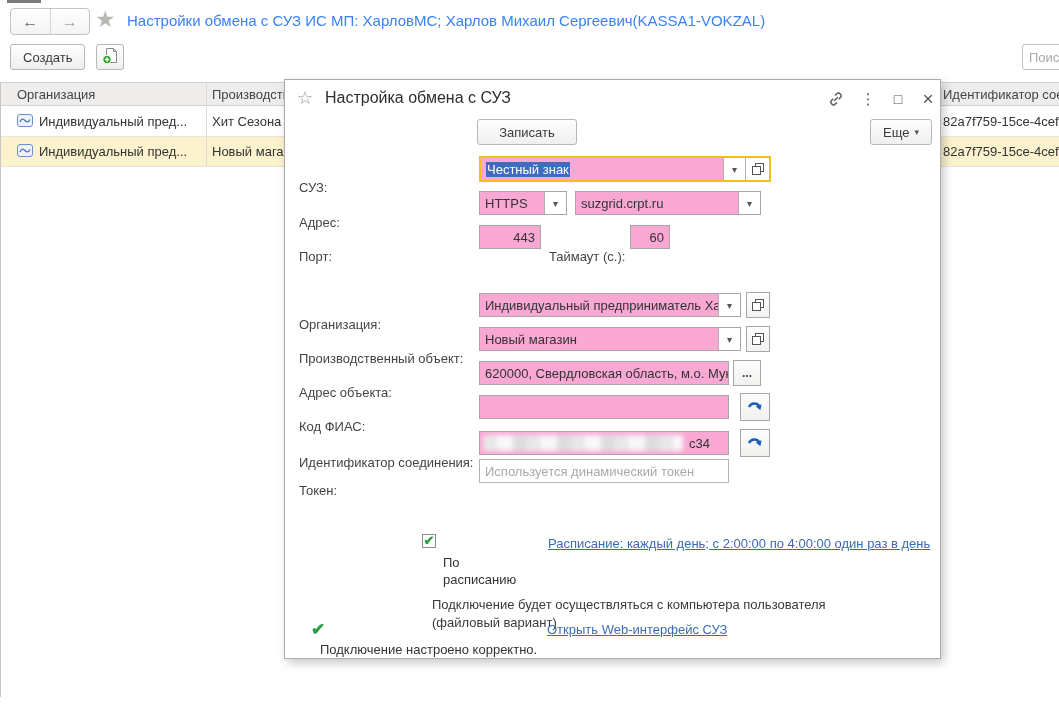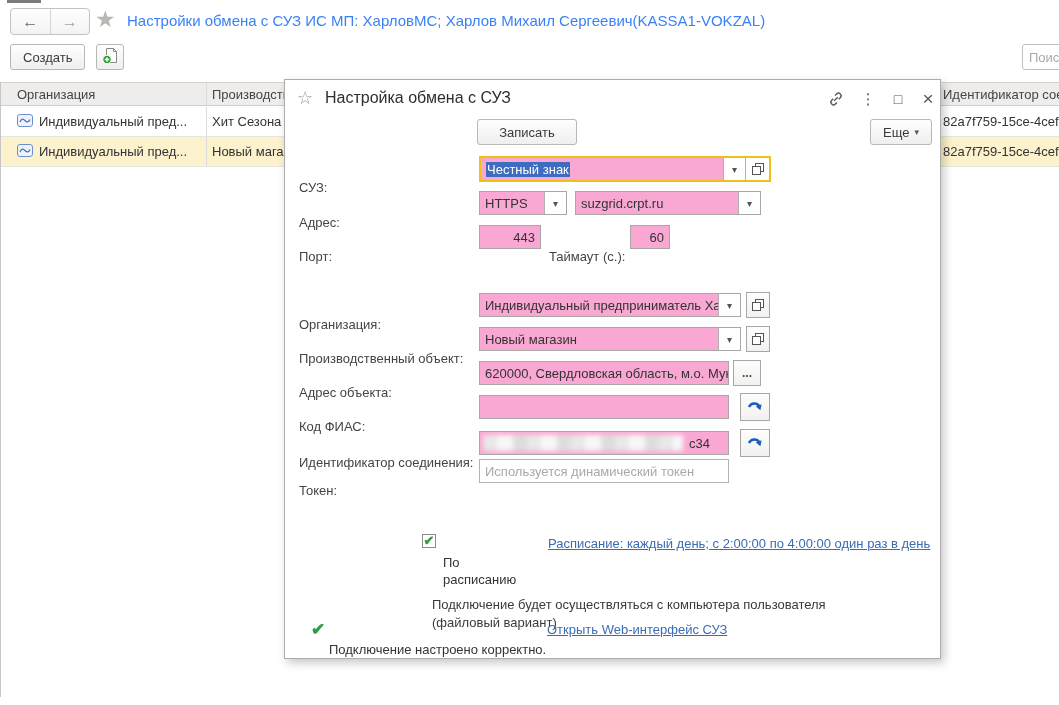--- a/index.html
+++ b/index.html
@@ -269,16 +269,16 @@
     <span class="checkbox" style="left:137px; top:4px;">✔</span>
     <span class="flabel" style="left:158px; width:78px; white-space:normal; color:#333; line-height:17px;">По расписанию</span>
     <span class="link abs" style="left:263px; top:5px; width:400px; line-height:18px;">Расписание: каждый день; с 2:00:00 по 4:00:00 один раз в день</span>
   </div>
   <div class="frow" style="top:492px; height:40px;">
     <span class="flabel" style="left:147px; width:445px; white-space:normal; color:#3a3a3a; line-height:18px;">Подключение будет осуществляться с компьютера пользователя (файловый вариант)</span>
   </div>
 
   <div class="frow" style="top:538px;">
     <span class="abs greencheck" style="left:26px; top:1px;">✔</span>
-    <span class="flabel" style="left:44px; color:#333;">Подключение настроено корректно.</span>
+    <span class="flabel" style="left:35px; color:#333;">Подключение настроено корректно.</span>
     <span class="link abs" style="left:262px; top:4px;">Открыть Web-интерфейс СУЗ</span>
   </div>
 </div>
 
 </body></html>

